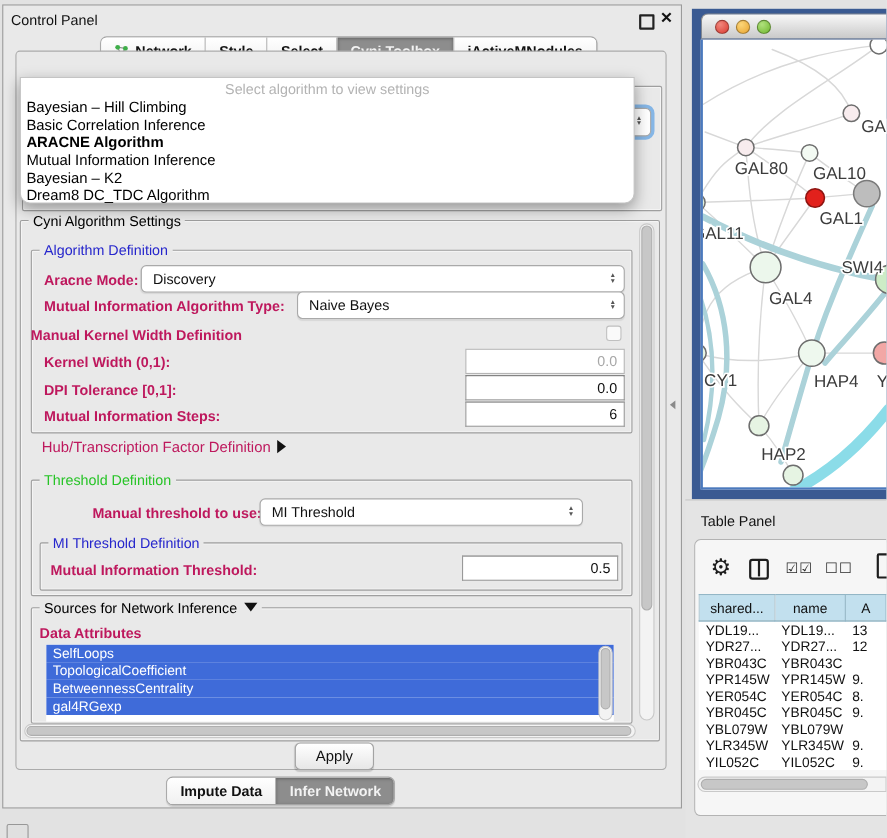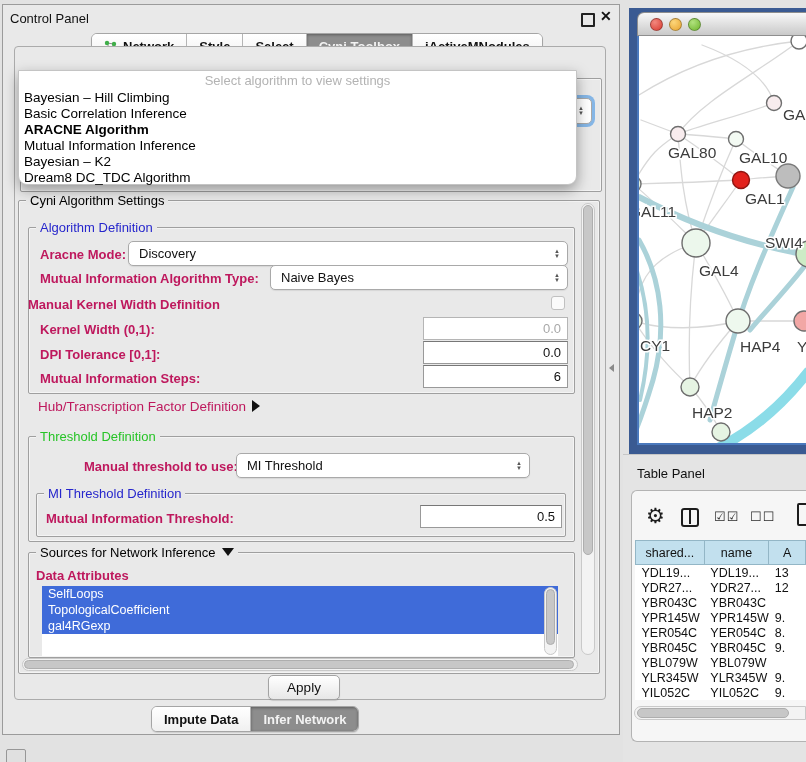--- a/index.html
+++ b/index.html
@@ -220,20 +220,21 @@
   <div class="abs tin" style="left:420px;top:505px;width:142px;height:23px;">0.5</div>
 
   <div class="abs grp" style="left:28px;top:552px;width:545px;height:104px;"></div>
   <div class="abs grp-label" style="left:36px;top:545px;">
     <span>Sources for Network Inference</span><span class="tri-down"></span>
   </div>
   <div class="abs flbl b" style="left:36px;top:568px;">Data Attributes</div>
   <div class="abs attrlist" style="left:42px;top:586px;width:516px;height:70px;" id="attr-list">
       <div class="li">SelfLoops</div>
       <div class="li">TopologicalCoefficient</div>
+      <div class="li">BetweennessCentrality</div>
       <div class="li">gal4RGexp</div>
     </div>
   <div class="abs sb-track" style="left:544px;top:587px;width:13px;height:68px;"></div>
   <div class="abs sb-thumb" style="left:546px;top:589px;width:9px;height:56px;"></div>
 
   <div class="abs sb-track" style="left:22px;top:658px;width:556px;height:13px;"></div>
   <div class="abs sb-thumb" style="left:24px;top:660px;width:550px;height:9px;"></div>
 
   <div class="abs applybtn">Apply</div>
 

